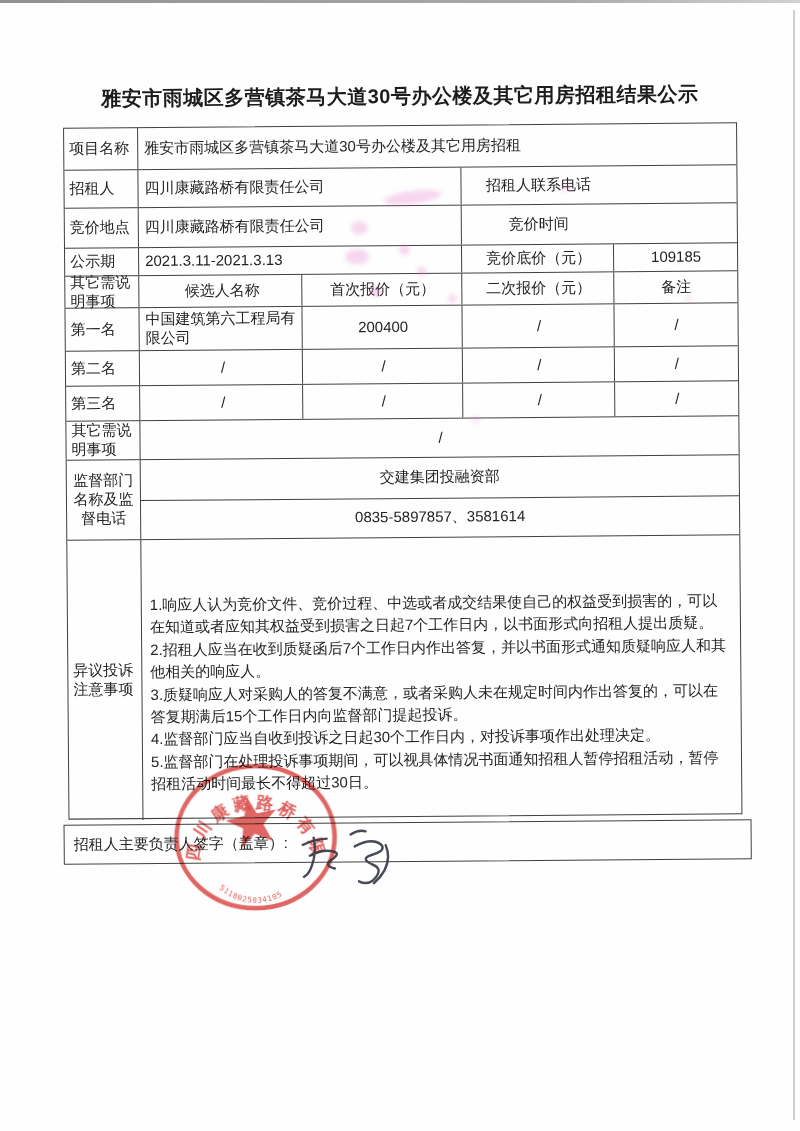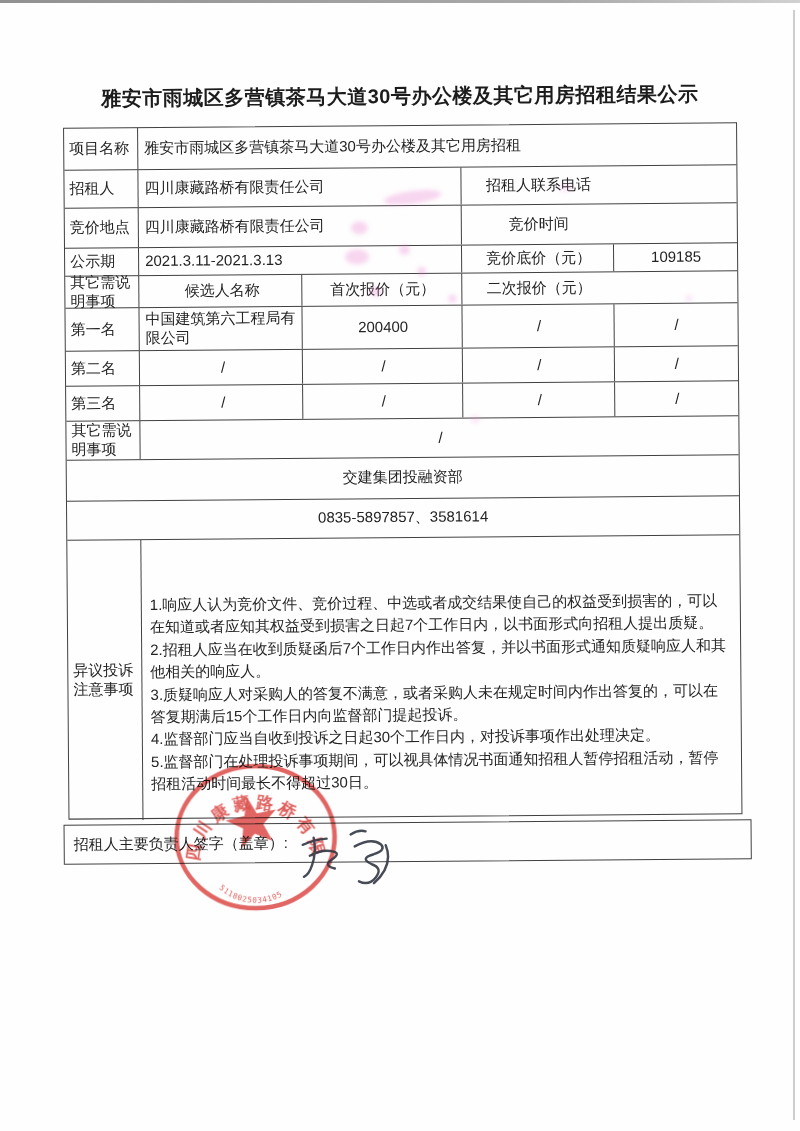--- a/index.html
+++ b/index.html
@@ -116,20 +116,21 @@
       <div class="c w323">2021.3.11-2021.3.13</div>
       <div class="c w152 ctr">竞价底价（元）</div>
       <div class="c w122 ctr">109185</div>
     </div>
 
     <div class="r h32">
       <div class="c lab">其它需说明事项</div>
       <div class="c w163 ctr">候选人名称</div>
       <div class="c w160 ctr">首次报价（元）</div>
       <div class="c w152 ctr">二次报价（元）</div>
+      <div class="c w122 ctr">备注</div>
     </div>
 
     <div class="r h43">
       <div class="c lab">第一名</div>
       <div class="c w163">中国建筑第六工程局有限公司</div>
       <div class="c w160 ctr">200400</div>
       <div class="c w152 ctr">/</div>
       <div class="c w122 ctr">/</div>
     </div>
 
@@ -148,20 +149,21 @@
       <div class="c w152 ctr">/</div>
       <div class="c w122 ctr">/</div>
     </div>
 
     <div class="r h39">
       <div class="c lab">其它需说明事项</div>
       <div class="c wide ctr">/</div>
     </div>
 
     <div class="r h80">
+      <div class="c lab ctr">监督部门名称及监督电话</div>
       <div class="subcol">
         <div class="subrow top">交建集团投融资部</div>
         <div class="subrow bot">0835-5897857、3581614</div>
       </div>
     </div>
 
     <div class="r h280">
       <div class="c lab obj">异议投诉注意事项</div>
       <div class="objection-body">
         <p>1.响应人认为竞价文件、竞价过程、中选或者成交结果使自己的权益受到损害的，可以在知道或者应知其权益受到损害之日起7个工作日内，以书面形式向招租人提出质疑。</p>

